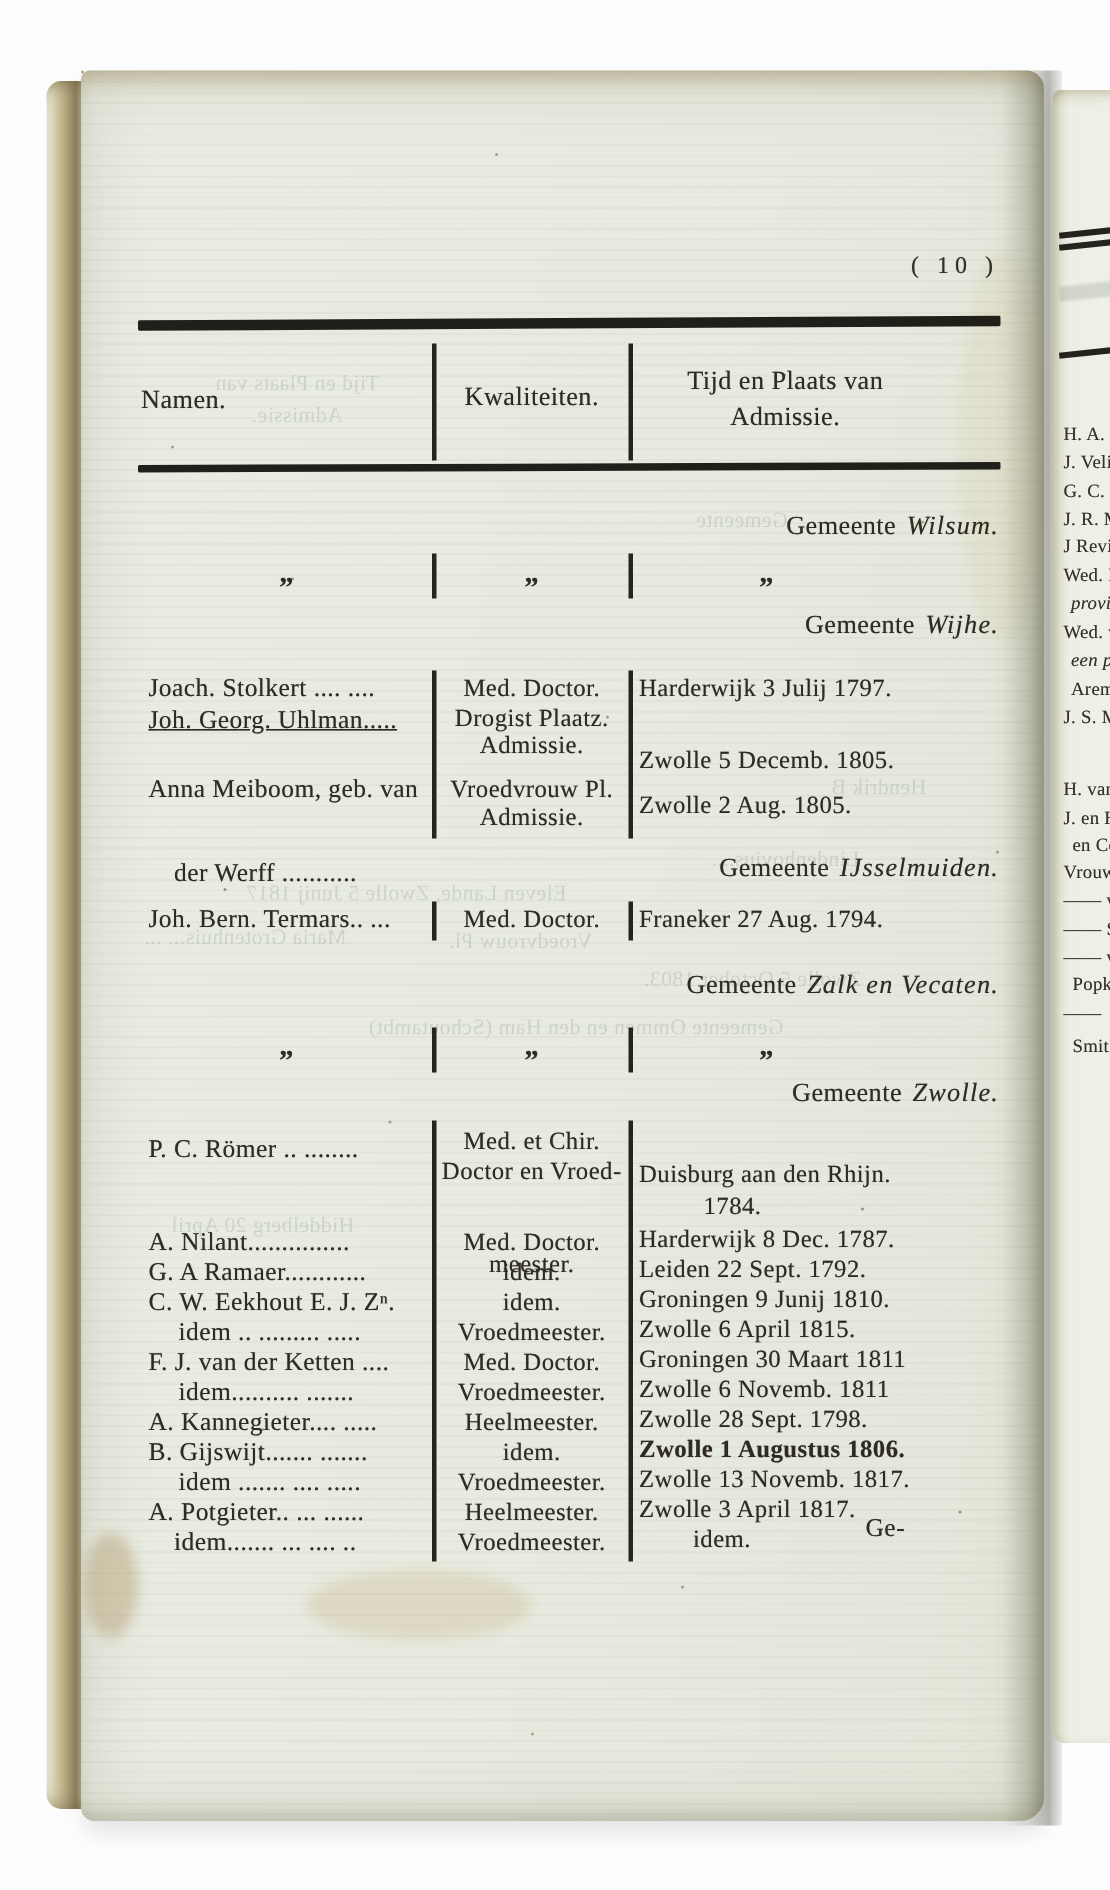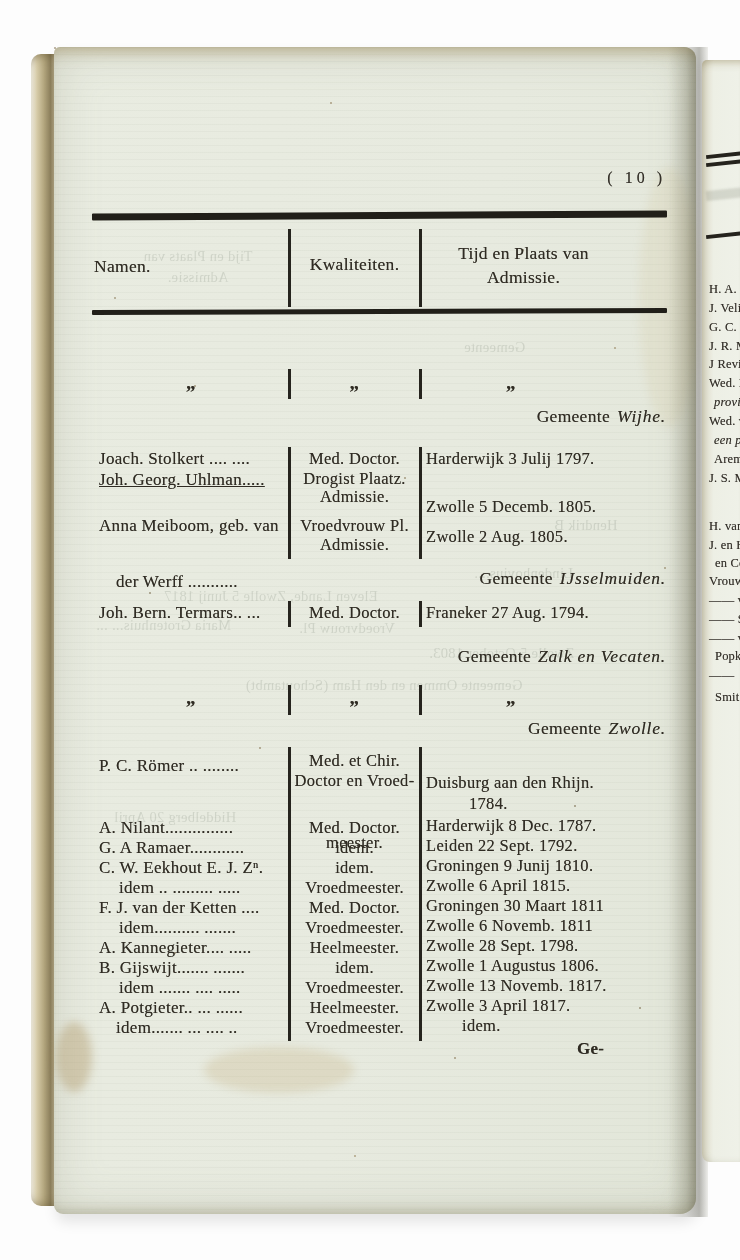--- a/index.html
+++ b/index.html
@@ -95,20 +95,23 @@
 
     <div class="rule rule-top"></div>
     <div class="vbar" style="left:234px;top:182px;height:78px;"></div>
     <div class="vbar" style="left:365px;top:182px;height:78px;"></div>
     <div class="tl colhead" style="left:40px;top:209px;width:194px;">Namen.</div>
     <div class="tl colhead" style="left:236px;top:207px;width:129px;text-align:center;">Kwaliteiten.</div>
     <div class="tl colhead" style="left:367px;top:196px;width:205px;text-align:center;">Tijd en Plaats van</div>
     <div class="tl colhead" style="left:367px;top:220px;width:205px;text-align:center;">Admissie.</div>
     <div class="rule rule-mid"></div>
 
+    <div class="tl center-band heading" style="top:293px;">
+      <span>Gemeente</span><span class="gname">Wilsum.</span>
+    </div>
     <div class="vbar" style="left:234px;top:322px;height:30px;"></div>
     <div class="vbar" style="left:365px;top:322px;height:30px;"></div>
     <div class="tl ditto" style="left:40px;top:326px;width:194px;text-align:center;">„</div>
     <div class="tl ditto" style="left:236px;top:326px;width:129px;text-align:center;">„</div>
     <div class="tl ditto" style="left:367px;top:326px;width:180px;text-align:center;">„</div>
 
     <div class="tl center-band heading" style="top:359px;">
       <span>Gemeente</span><span class="gname">Wijhe.</span>
     </div>
     <div class="vbar" style="left:234px;top:400px;height:112px;"></div>
@@ -180,26 +183,26 @@
 
     <div class="tl adm" style="top:726px;">Duisburg aan den Rhijn.</div>
     <div class="tl adm" style="left:415px;top:747px;">1784.</div>
     <div class="tl adm" style="top:769px;">Harderwijk 8 Dec. 1787.</div>
     <div class="tl adm" style="top:789px;">Leiden 22 Sept. 1792.</div>
     <div class="tl adm" style="top:809px;">Groningen 9 Junij 1810.</div>
     <div class="tl adm" style="top:829px;">Zwolle 6 April 1815.</div>
     <div class="tl adm" style="top:849px;">Groningen 30 Maart 1811</div>
     <div class="tl adm" style="top:869px;">Zwolle 6 Novemb. 1811</div>
     <div class="tl adm" style="top:889px;">Zwolle 28 Sept. 1798.</div>
-    <div class="tl adm" style="top:909px;">Zwolle 1 Augustus 1806.</div>
+    <div class="tl adm" style="top:909px;font-weight:bold;">Zwolle 1 Augustus 1806.</div>
     <div class="tl adm" style="top:929px;">Zwolle 13 Novemb. 1817.</div>
     <div class="tl adm" style="top:949px;">Zwolle 3 April 1817.</div>
     <div class="tl adm" style="left:408px;top:969px;">idem.</div>
 
-    <div class="tl catchword" style="left:523px;top:992px;font-weight:bold;">Ge-</div>
+    <div class="tl catchword" style="left:523px;top:962px;">Ge-</div>
   </div>
 
   <div class="gutter"></div>
 
   <div class="right-page">
     <div class="rp-rule" style="top:92px;"></div>
     <div class="rp-rule" style="top:100px;"></div>
     <div class="rp-ghost" style="top:128px;"></div>
     <div class="rp-rule" style="top:172px;"></div>
 

